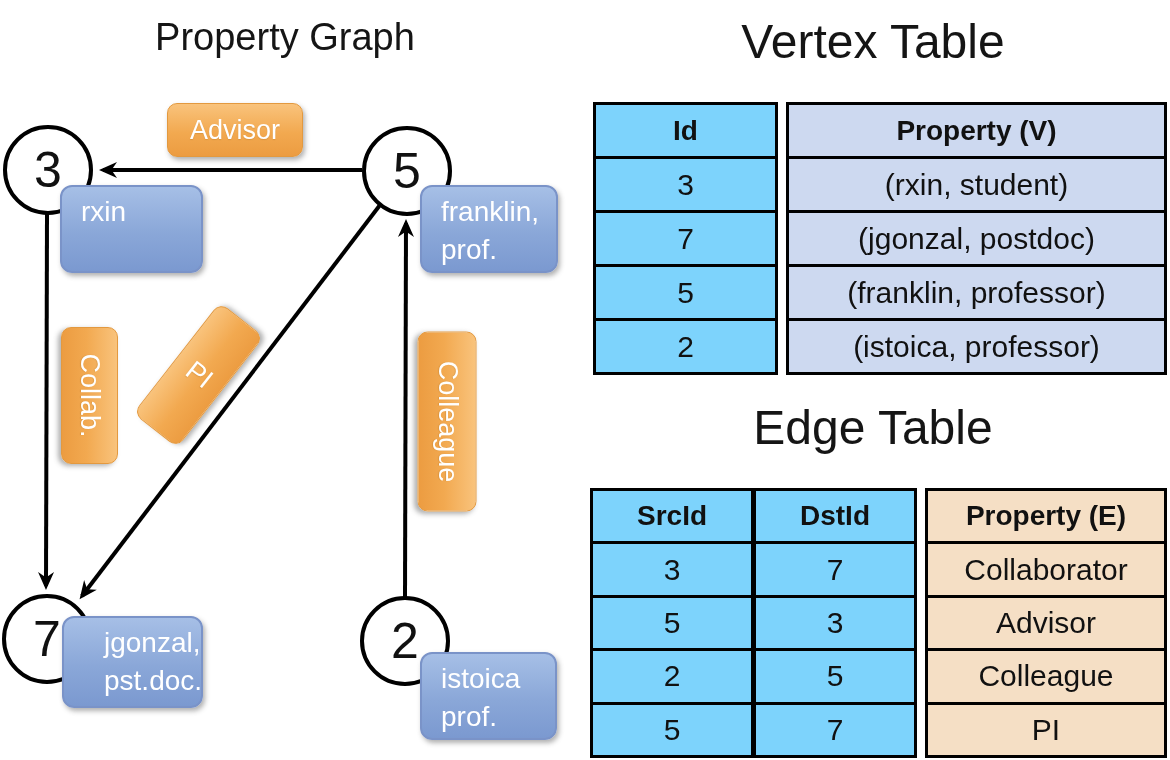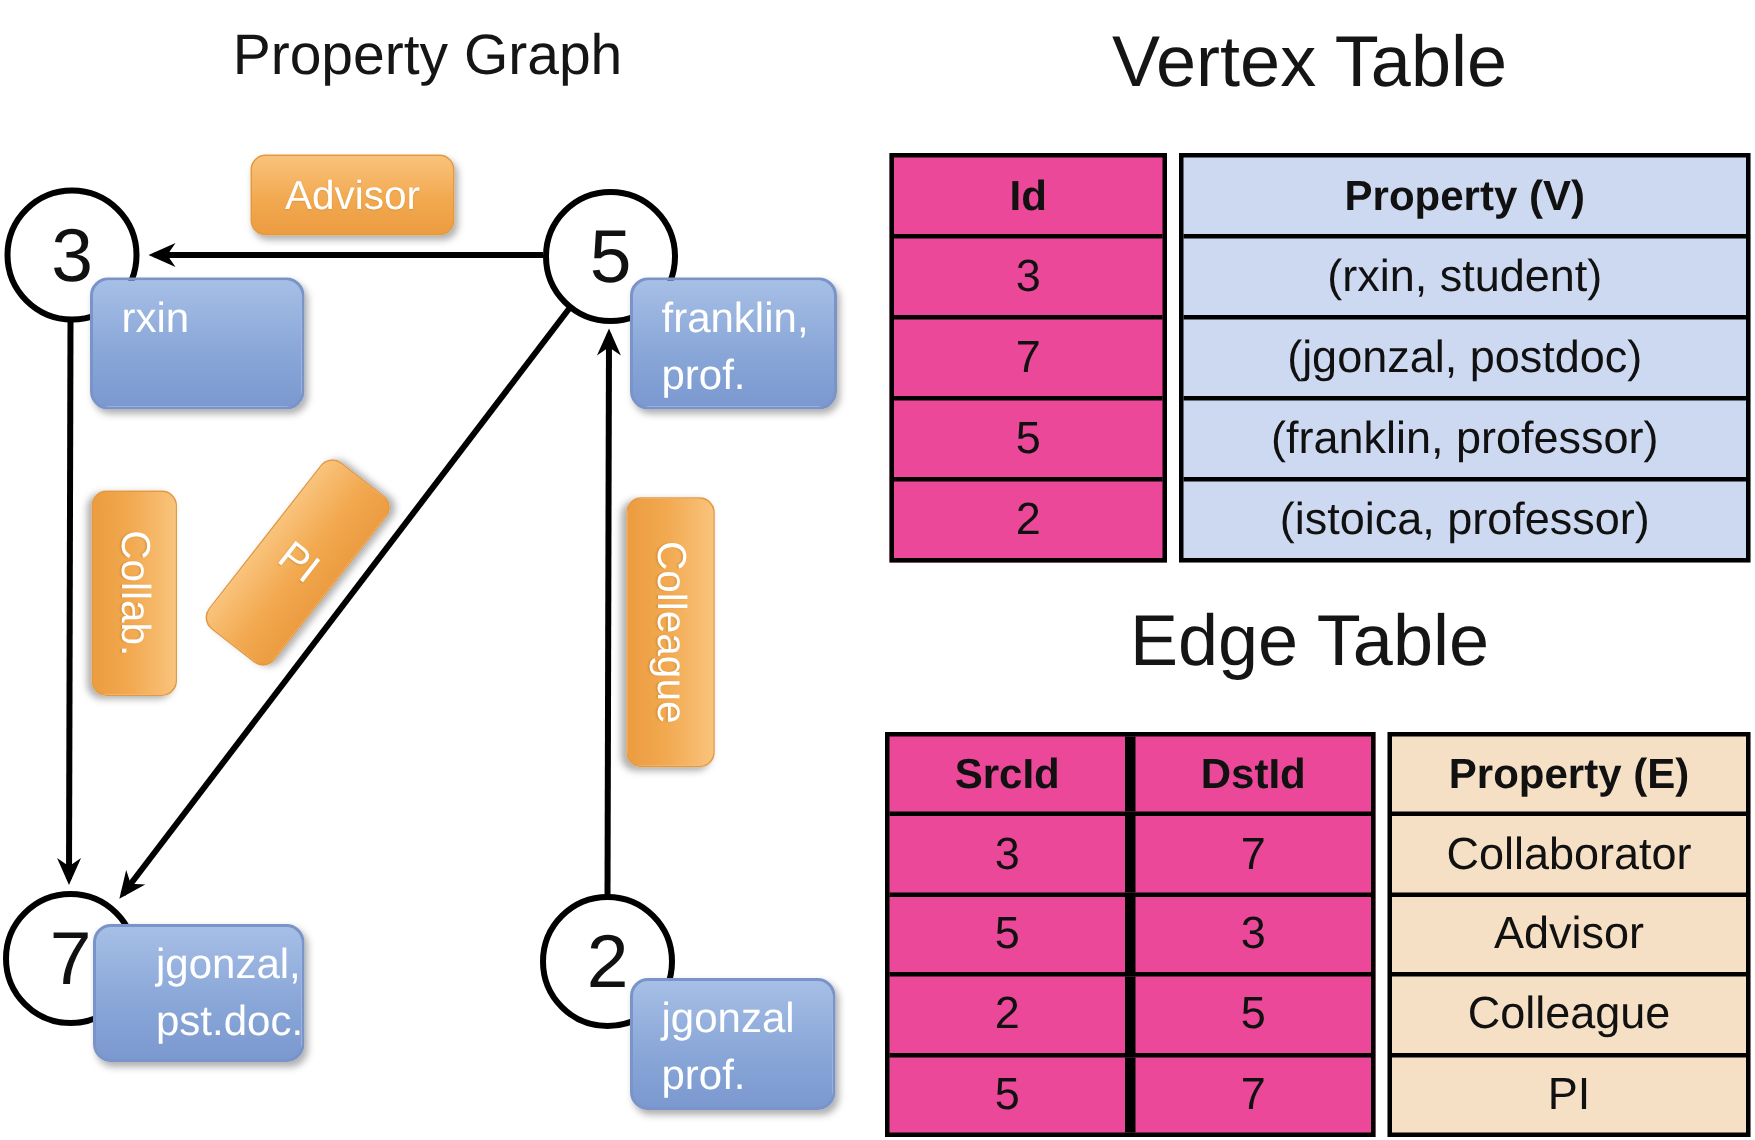--- a/index.html
+++ b/index.html
@@ -57,35 +57,35 @@
   #vbox-5{left:420px;top:185px;width:138px;height:88px;}
   #vbox-7{left:62px;top:616px;width:141px;height:92px;padding-left:40px;}
   #vbox-2{left:420px;top:652px;width:137px;height:88px;}
 
   
   #edges{left:0;top:0;}
 
   
   .tbl{
     border:3px solid #000;box-sizing:border-box;
-    display:flex;flex-direction:column;background:#ec4899;
+    display:flex;flex-direction:column;background:#7dd3fc;
   }
   .tbl .row{
     flex:1;display:flex;align-items:center;justify-content:center;
     border-bottom:3px solid #000;box-sizing:border-box;
     font-size:30px;font-weight:300;white-space:nowrap;
   }
   .tbl .row:last-child{border-bottom:none;}
   .tbl .row.hdr{font-weight:700;font-size:28px;}
   .two-col .row{padding:0;}
   .two-col .cell{
     flex:1;height:100%;display:flex;align-items:center;justify-content:center;
     box-sizing:border-box;
   }
-  .two-col .cell:first-child{border-right:7px solid #000000;}
+  .two-col .cell:first-child{border-right:5px solid #000000;}
 
   #vt-id{left:593px;top:102px;width:185px;height:273px;}
   #vt-prop{left:786px;top:102px;width:381px;height:273px;background:#cdd9f0;}
   #et-srcdst{left:590px;top:488px;width:327px;height:270px;}
   #et-prop{left:925px;top:488px;width:242px;height:270px;background:#f5dfc5;}
 </style>
 </head>
 <body>
 
 <div class="abs big-title" id="pg-title">Property Graph</div>
@@ -133,21 +133,21 @@
 </div>
 <div class="abs vbox" id="vbox-5">
   <div>franklin,</div>
   <div>prof.</div>
 </div>
 <div class="abs vbox" id="vbox-7">
   <div>jgonzal,</div>
   <div>pst.doc.</div>
 </div>
 <div class="abs vbox" id="vbox-2">
-  <div>jgonzal</div>
+  <div>istoica</div>
   <div>prof.</div>
 </div>
 
 <div class="abs big-title" id="vt-title">Vertex Table</div>
 
 <div class="abs tbl" id="vt-id">
   <div class="row hdr">Id</div>
   <div class="row">3</div>
   <div class="row">7</div>
   <div class="row">5</div>

